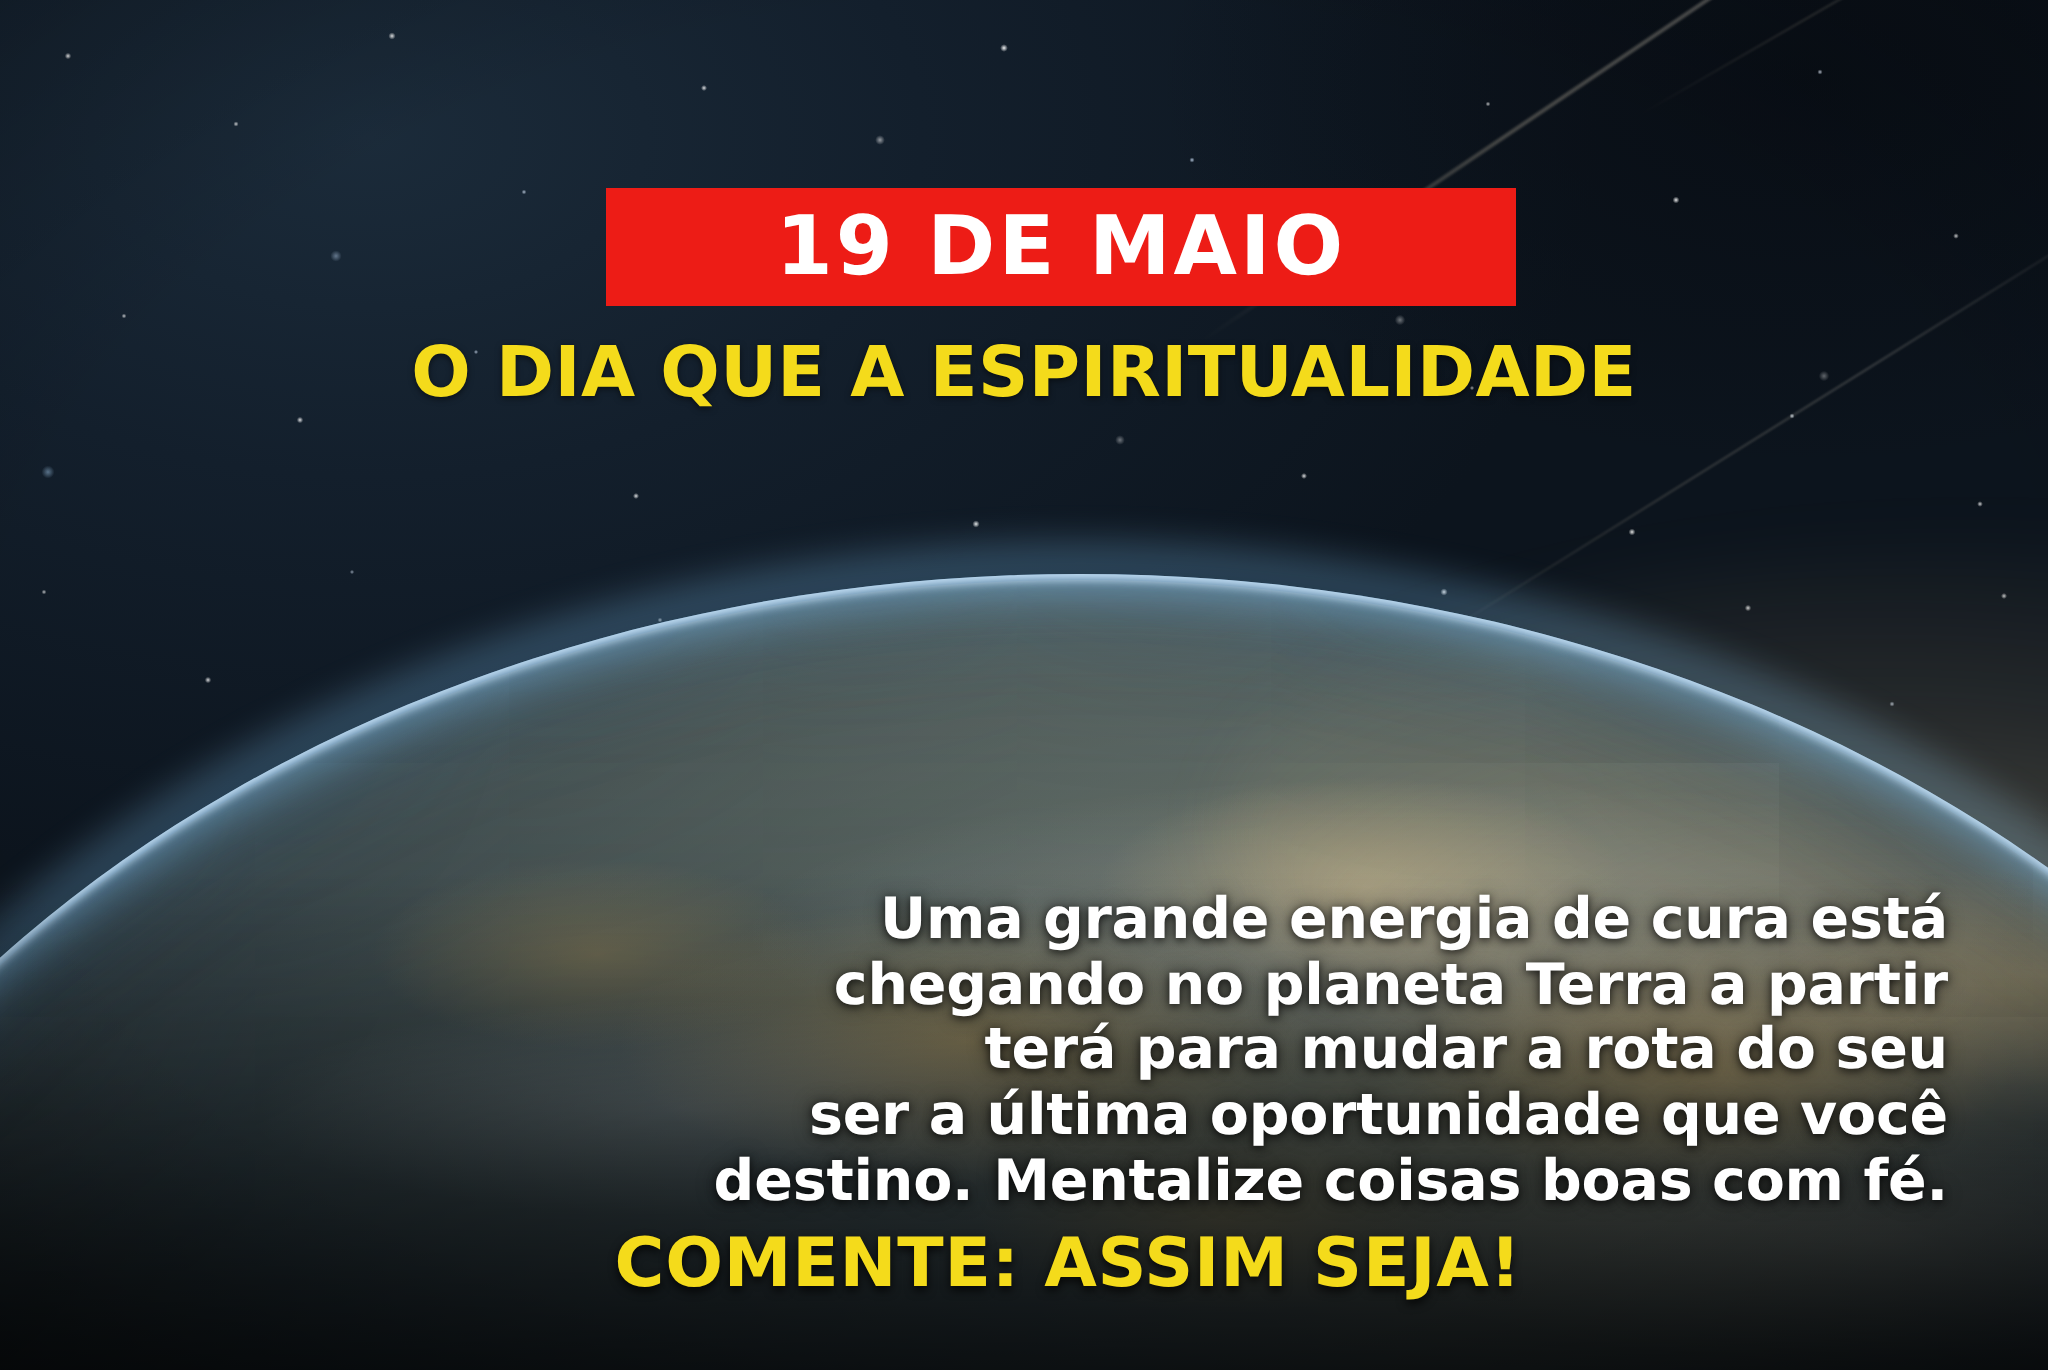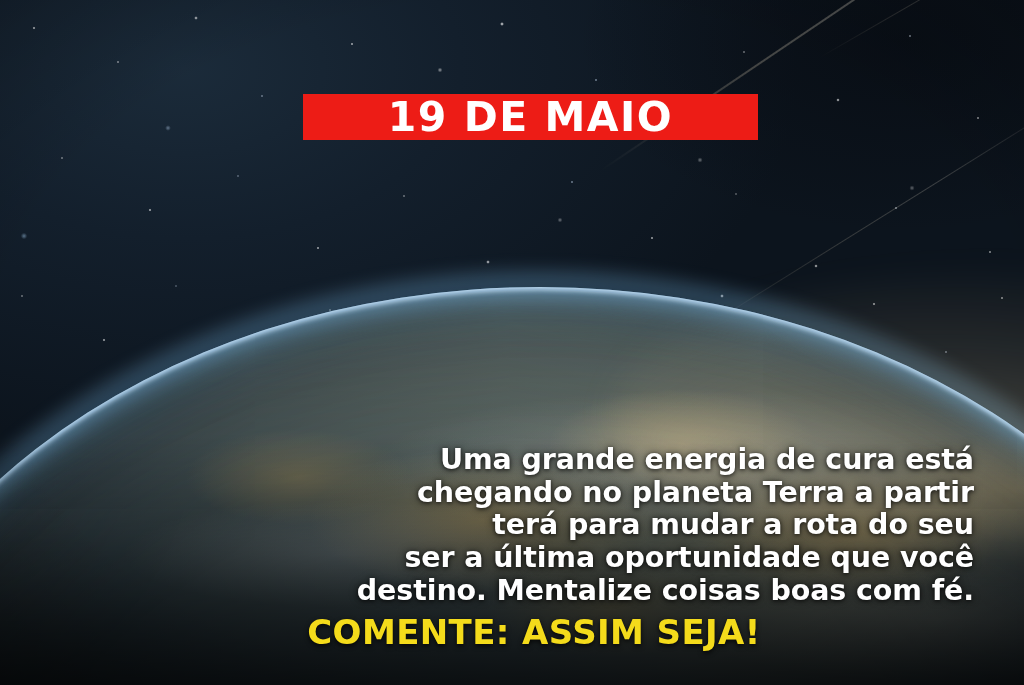--- a/index.html
+++ b/index.html
@@ -198,21 +198,21 @@
     position: absolute;
     inset: 0;
     z-index: 10;
   }
 
   .date-banner {
     position: absolute;
     left: 303px;
     top: 94px;
     width: 455px;
-    height: 46px;
+    height: 59px;
     background: #ED1C16;
     display: flex;
     align-items: center;
     justify-content: center;
   }
   .date-banner-text {
     color: #ffffff;
     font-family: "DejaVu Sans", sans-serif;
     font-weight: 700;
     font-size: 41px;
@@ -296,20 +296,21 @@
   <div class="vignette"></div>
   <div class="bottom-dark"></div>
 
   <div class="content">
 
     <div class="date-banner">
       <span class="date-banner-text">19 DE MAIO</span>
     </div>
 
     <div class="headline">
+      <span class="headline-line">O DIA QUE A ESPIRITUALIDADE</span>
     </div>
 
     <div class="body-copy">
       <span class="body-line">Uma grande energia de cura está</span>
       <span class="body-line">chegando no planeta Terra a partir</span>
       <span class="body-line">terá para mudar a rota do seu</span>
       <span class="body-line">ser a última oportunidade que você</span>
       <span class="body-line">destino. Mentalize coisas boas com fé.</span>
     </div>
 

